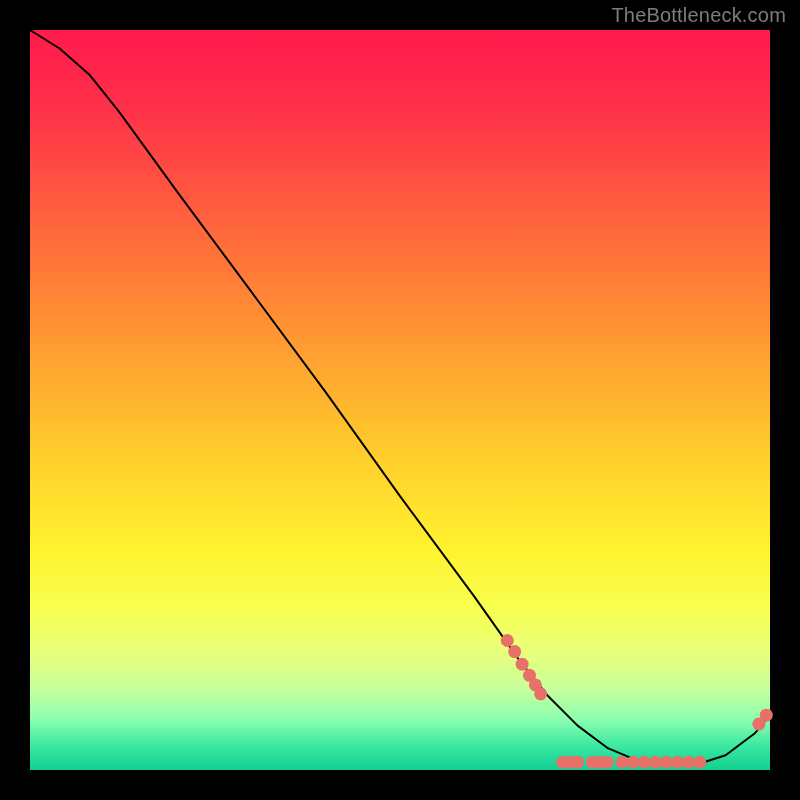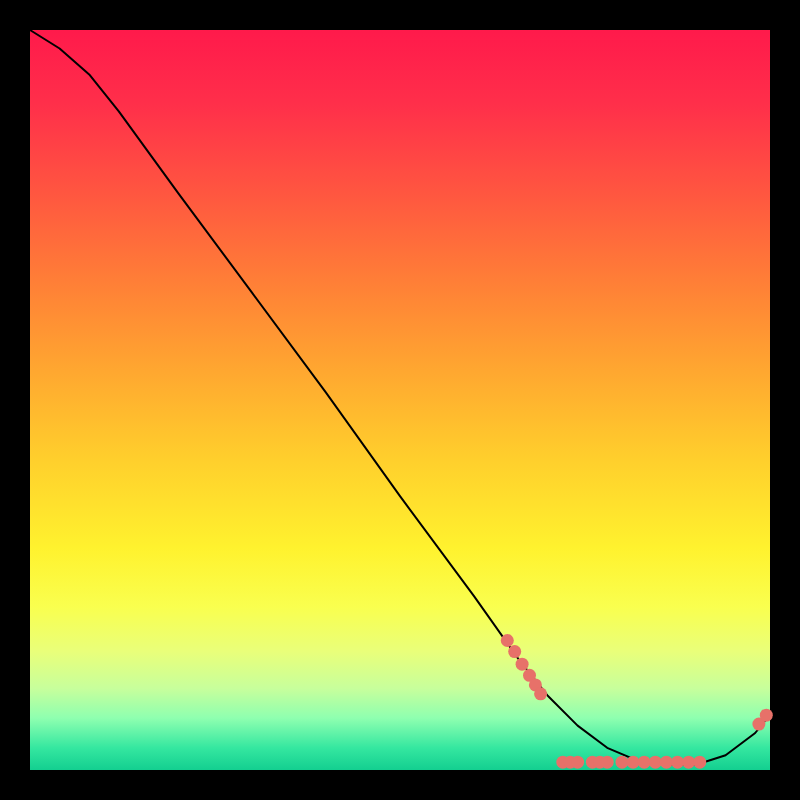--- a/index.html
+++ b/index.html
@@ -81,13 +81,14 @@
         <circle cx="644.2" cy="762.2" r="6.5" fill="#e77169"></circle>
         <circle cx="655.3" cy="762.2" r="6.5" fill="#e77169"></circle>
         <circle cx="666.4" cy="762.2" r="6.5" fill="#e77169"></circle>
         <circle cx="677.5" cy="762.2" r="6.5" fill="#e77169"></circle>
         <circle cx="688.6" cy="762.2" r="6.5" fill="#e77169"></circle>
         <circle cx="699.7" cy="762.2" r="6.5" fill="#e77169"></circle>
         <circle cx="758.9" cy="724.1" r="6.5" fill="#e77169"></circle>
         <circle cx="766.3" cy="715.2" r="6.5" fill="#e77169"></circle>
       </g>
   </svg>
+  <div class="watermark">TheBottleneck.com</div>
 </div>
 
 </body></html>

